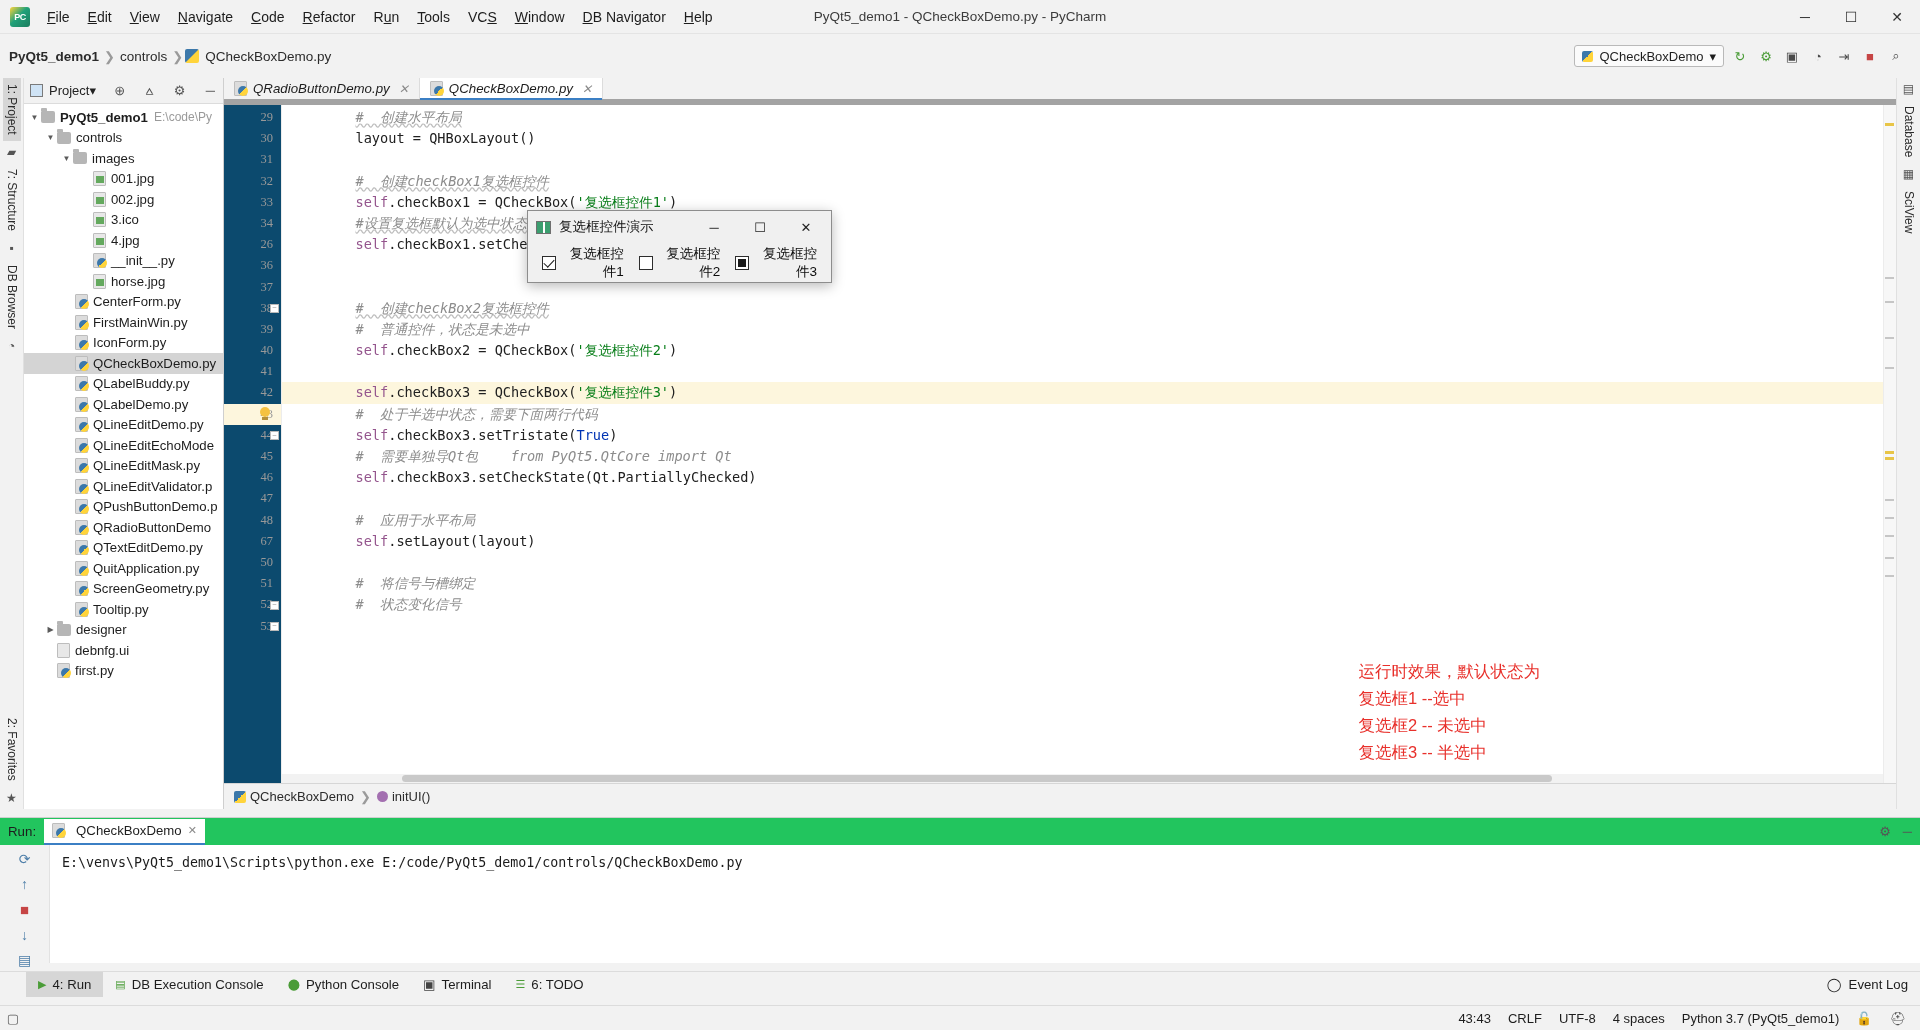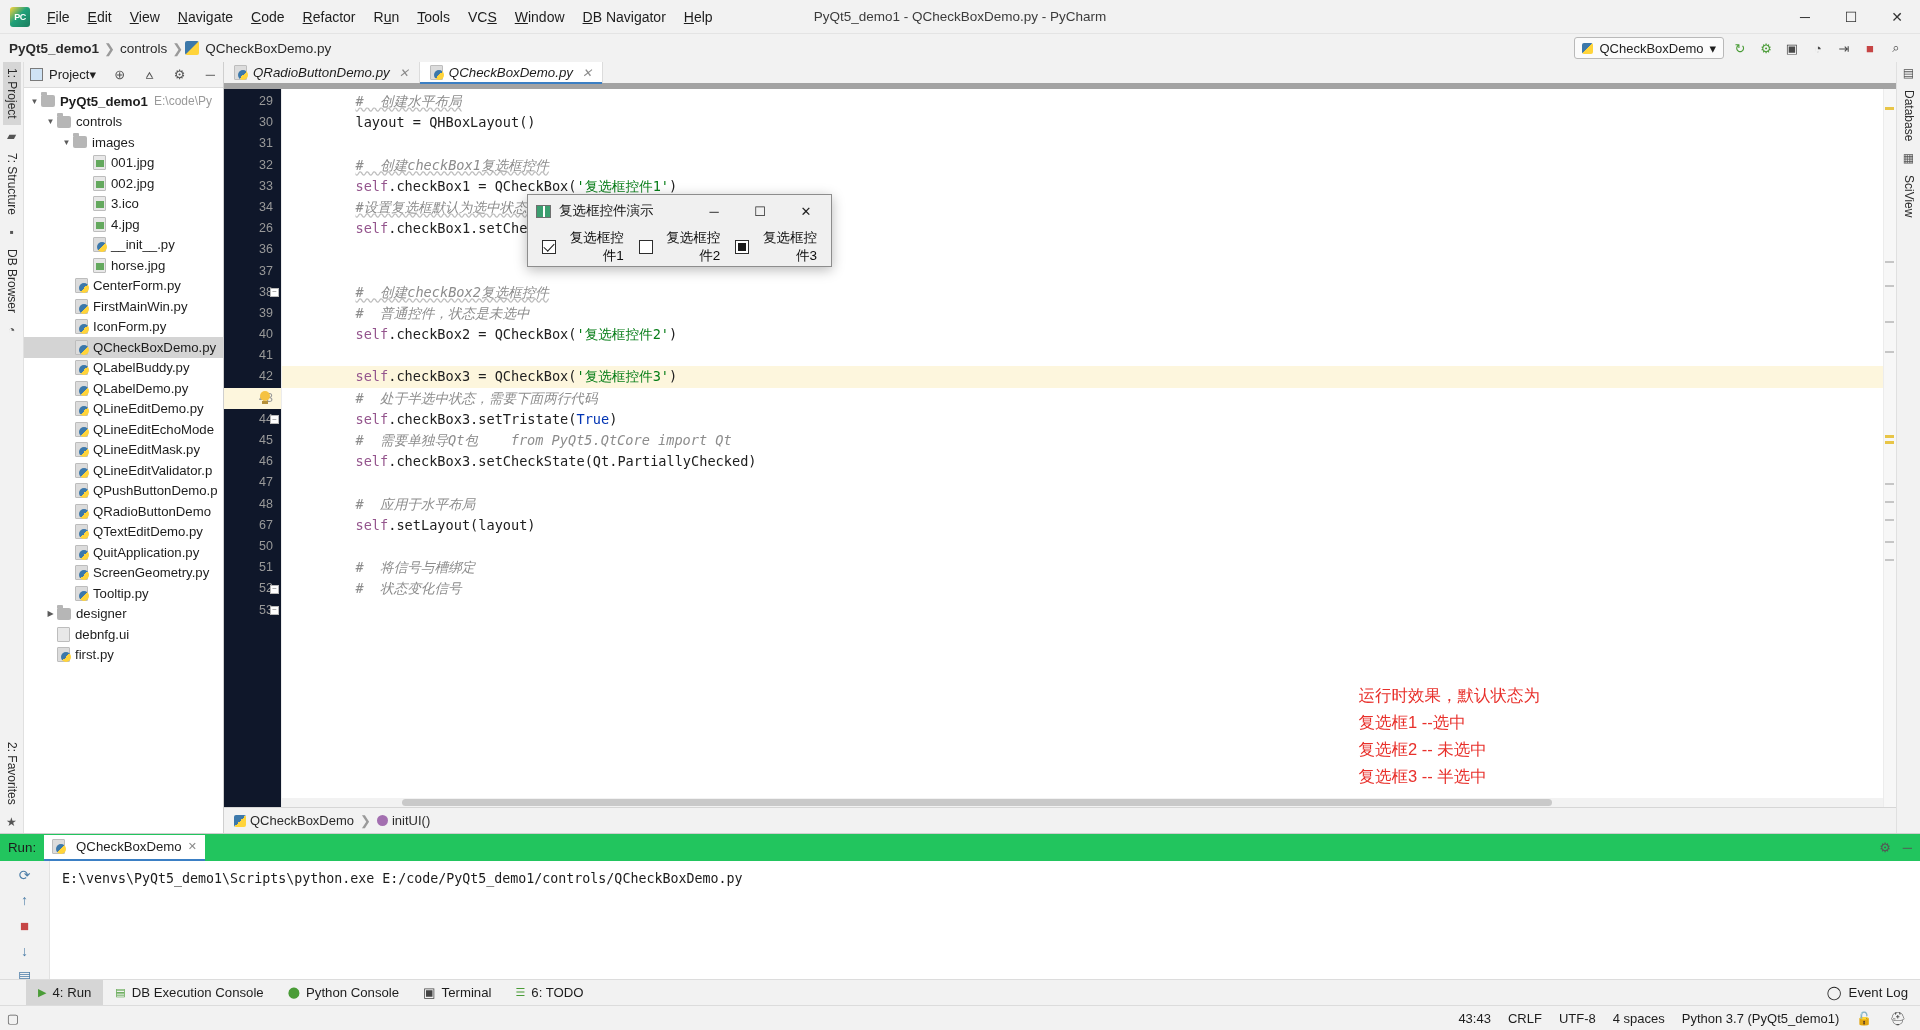--- a/index.html
+++ b/index.html
@@ -5,21 +5,21 @@
   * { box-sizing: border-box; }
   html, body {
     margin: 0; padding: 0;
     width: 1920px; height: 1030px;
     overflow: hidden;
     font-family: "Liberation Sans", sans-serif;
     font-size: 13px;
     color: #1e1e1e;
     background: #f2f2f2;
   }
-  .app { width: 1920px; height: 1030px; display: flex; flex-direction: column; background:#f2f2f2; }
+  .app { width: 1920px; height: 1030px; display: flex; flex-direction: column; background:#f2f2f2;gap:8px; }
 
   
   .titlebar {
     height: 34px; display: flex; align-items: center;
     background: #f2f2f2; position: relative; flex: 0 0 34px;
     border-bottom: 1px solid #e4e4e4;
   }
   .app-logo {
     width: 20px; height: 20px; margin: 0 8px 0 10px; border-radius: 3px;
     background: linear-gradient(135deg,#ffd43b 0%,#21a179 45%,#1c7e5f 100%);
@@ -139,22 +139,22 @@
   }
   .tab.active { background: #ffffff; }
   .tab.active:after {
     content: ""; position: absolute; left: 0; right: 0; bottom: -1px; height: 2px; background: #3b7fc4;
   }
   .tab .ico-py { margin-right: 0; }
   .tab-x { color: #8a8a8a; font-size: 12px; margin-left: 3px; }
 
   .editor-wrap { flex: 1 1 auto; display: flex; min-height: 0; position: relative; background: #fff; }
   .gutter {
-    width: 58px; flex: 0 0 58px; background: #0f172a; border-right: 1px solid #ececec;
-    font-family: Liberation Sans, sans-serif; font-size: 12.5px; color: #999; padding-top: 2px;
+    width: 58px; flex: 0 0 58px; background: #0c4a6e; border-right: 1px solid #ececec;
+    font-family: Liberation Serif, serif; font-size: 12.5px; color: #999; padding-top: 2px;
     text-align: right; position: relative;
   }
   .gutter .ln { height: 21.2px; line-height: 21.2px; padding-right: 8px; }
   .gutter .ln.hl { background: #fdf6dd; }
   .fold {
     position: absolute; right: 2px; width: 9px; height: 9px; border: 1px solid #b9b9b9; background: #fff;
     display: flex; align-items: center; justify-content: center; font-size: 8px; color: #777; line-height: 1;
   }
   .bulb { position: absolute; left: 34px; width: 14px; height: 14px; }
   .bulb:before {

